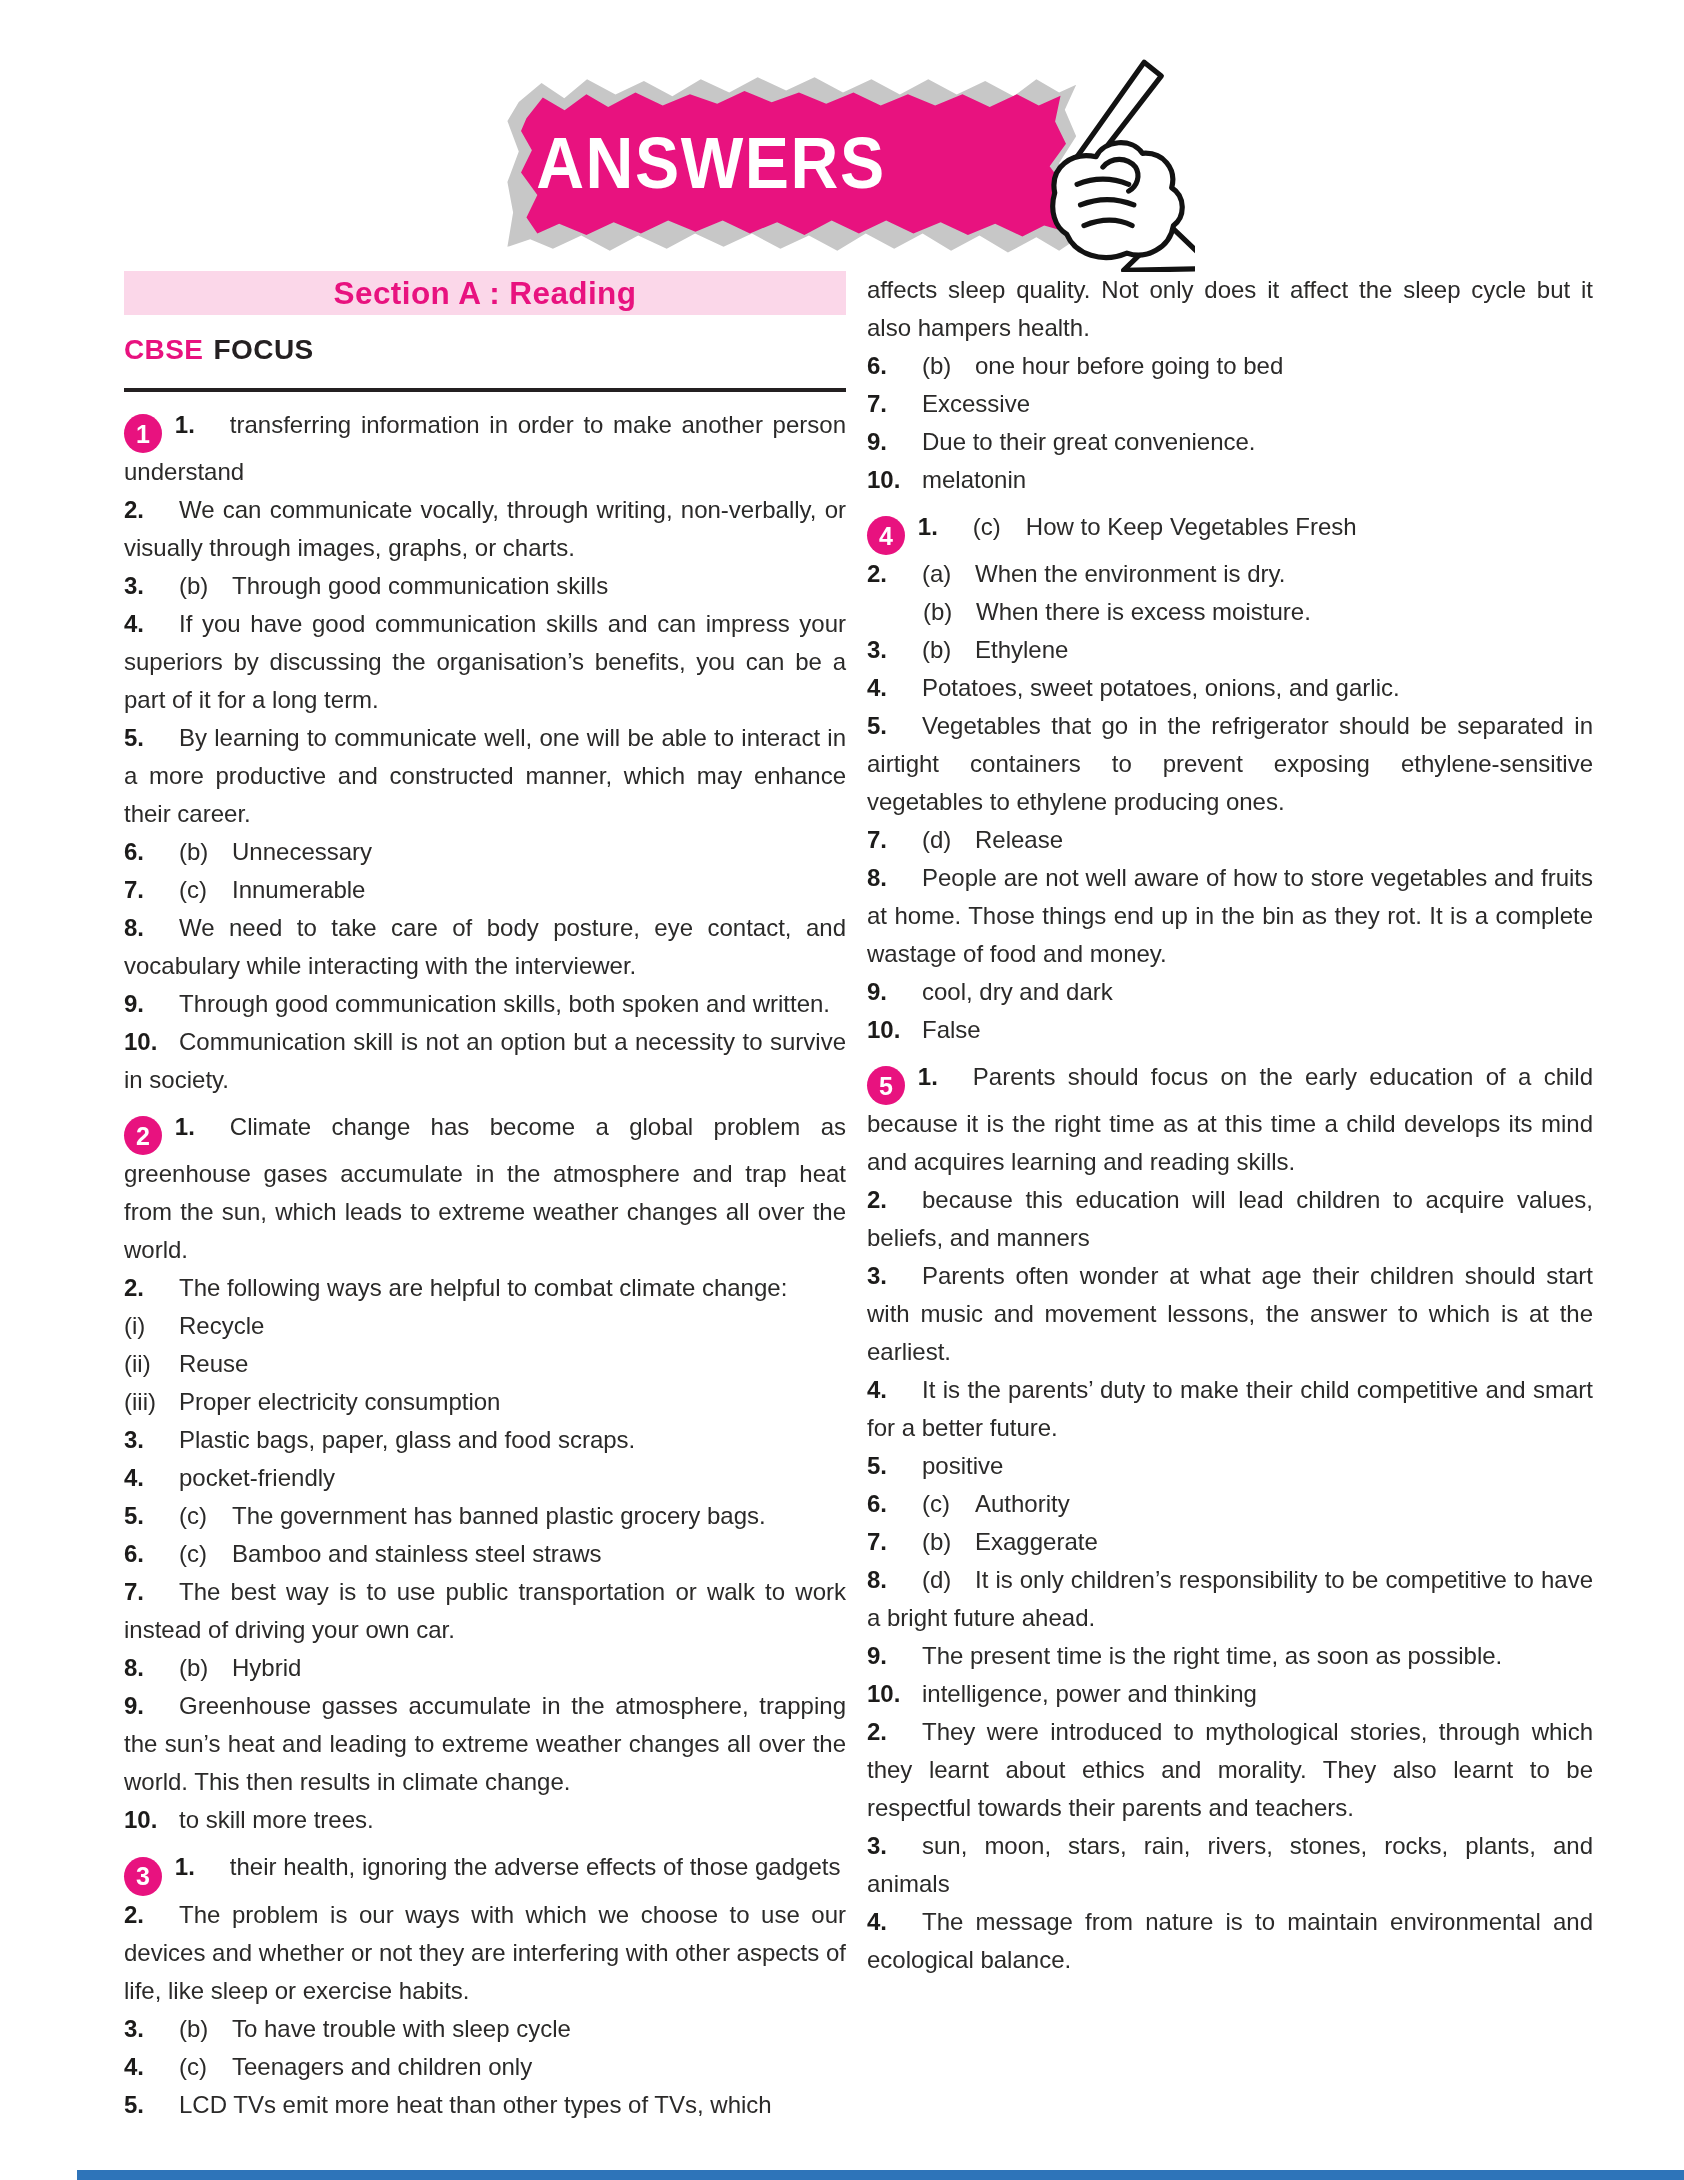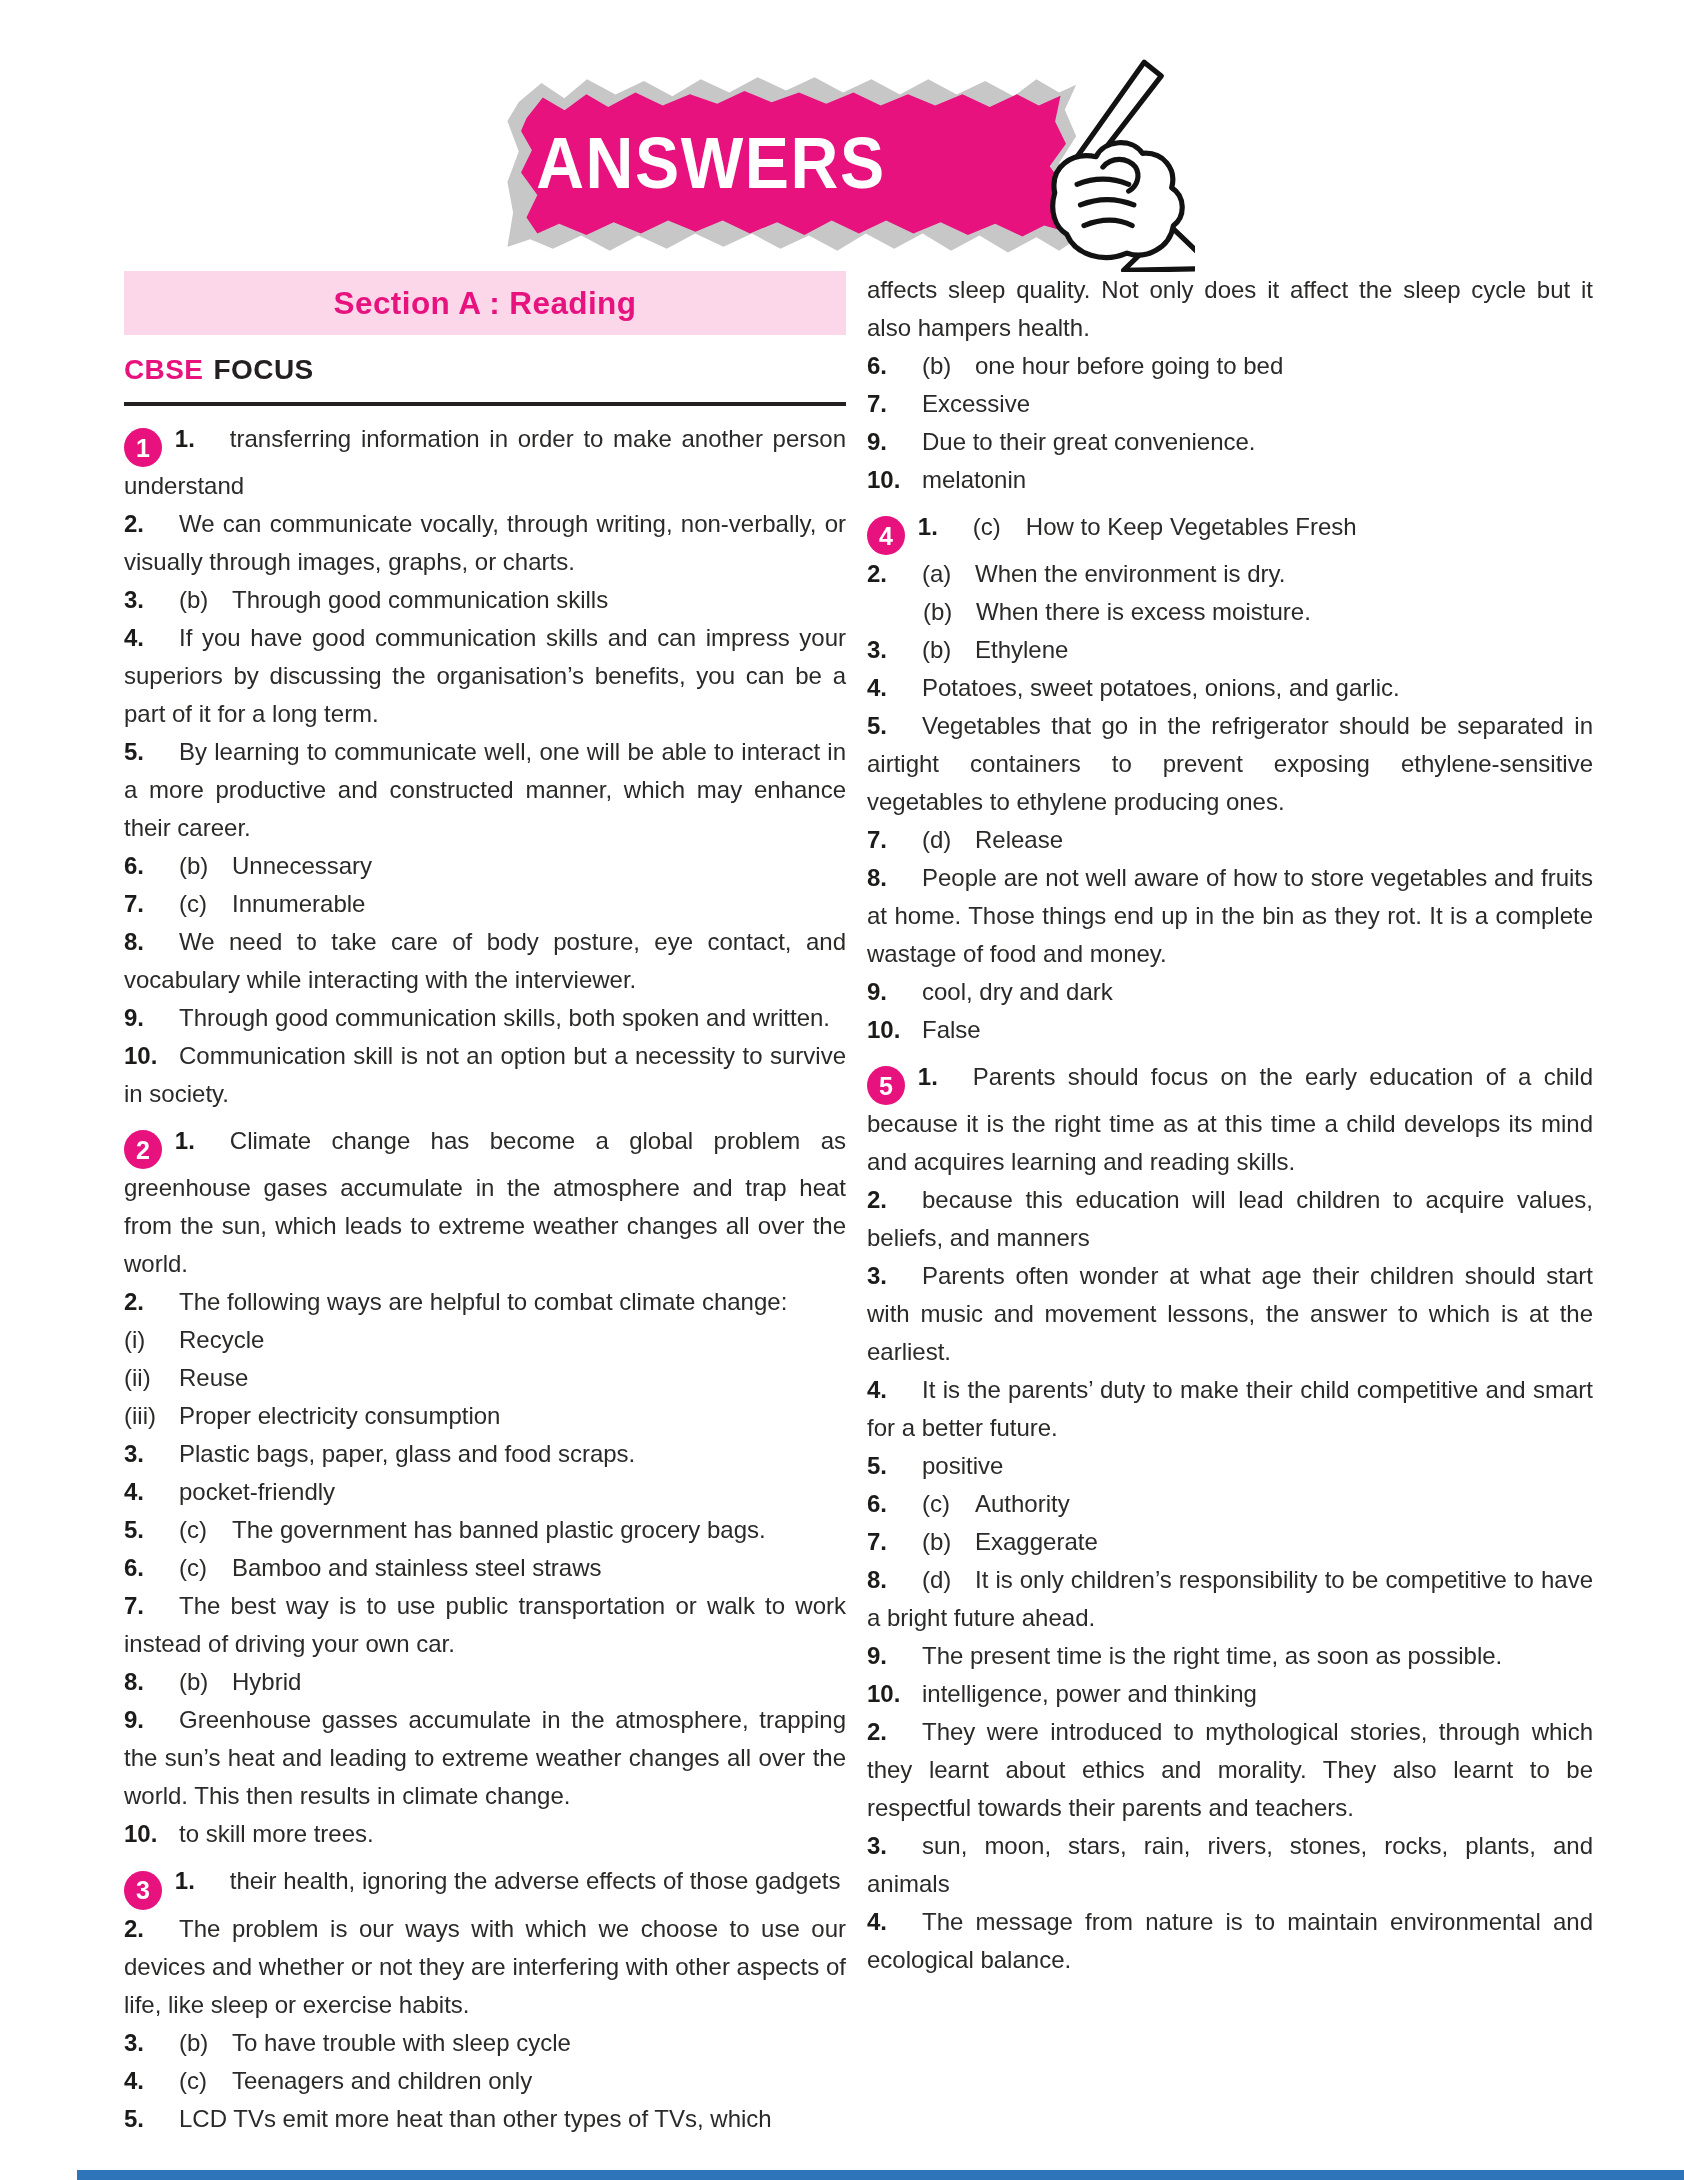--- a/index.html
+++ b/index.html
@@ -22,26 +22,26 @@
   .banner-title{
     color:#fff;font-weight:bold;font-size:72px;letter-spacing:1.7px;
     transform:scaleX(.92);white-space:nowrap;
   }
   .hand-svg{position:absolute;right:-129px;top:-25.6px;width:198px;height:215px;}
   
   .col{position:absolute;top:271px;}
   .col-left{left:124px;width:722px;}
   .col-right{left:867px;width:726px;}
   .section-bar{
-    height:64px;background:var(--light-pink,#fbd7e9);
+    height:44px;background:var(--light-pink,#fbd7e9);
     display:flex;align-items:center;justify-content:center;margin-bottom:19px;
   }
   .section-title{color:var(--magenta,#e8127f);font-weight:bold;font-size:31.5px;letter-spacing:0.4px;}
   .focus-row{
-    border-bottom:4.3px solid #242021;padding-bottom:16px;margin-bottom:13.6px;
+    border-bottom:4.3px solid #242021;padding-bottom:22px;margin-bottom:13.6px;
     font-size:28px;font-weight:bold;letter-spacing:0.4px;
   }
   .focus-brand{color:var(--magenta,#e8127f);}
   .focus-label{color:#242021;margin-left:10.2px;}
   
   p.ans{margin:0;font-size:24px;line-height:38px;text-align:justify;color:#2b2a29;}
   p.ans.set-start{margin-top:8.5px;}
   p.ans.indent{padding-left:56px;}
   .num{font-weight:bold;display:inline-block;min-width:55px;color:#1c1b1a;}
   .num.plain{font-weight:normal;color:#2b2a29;}

